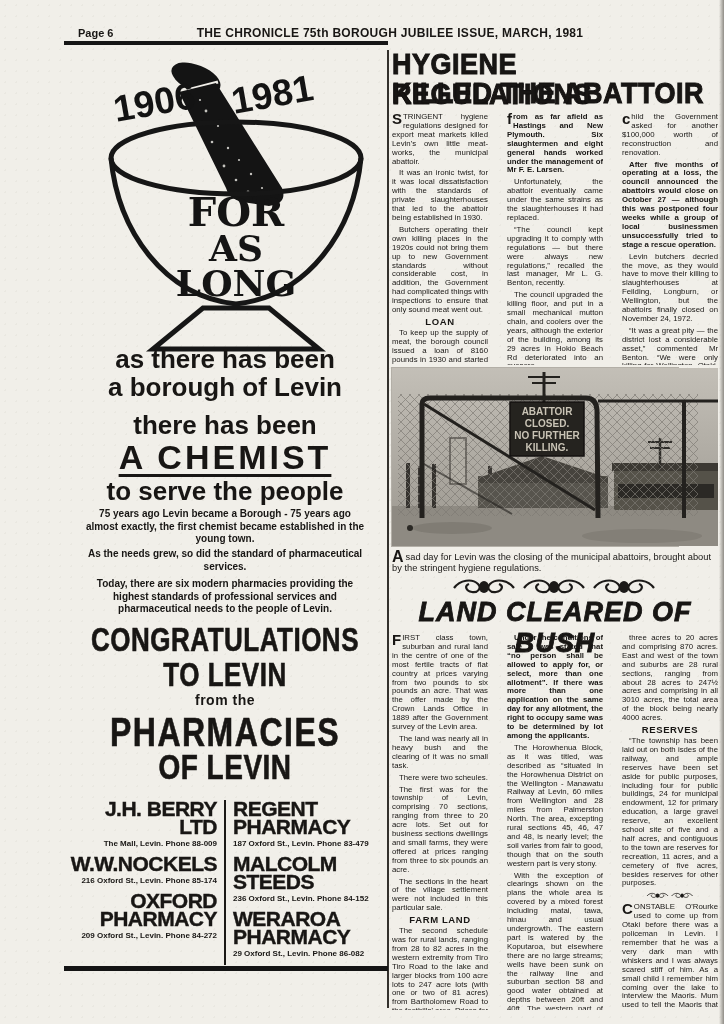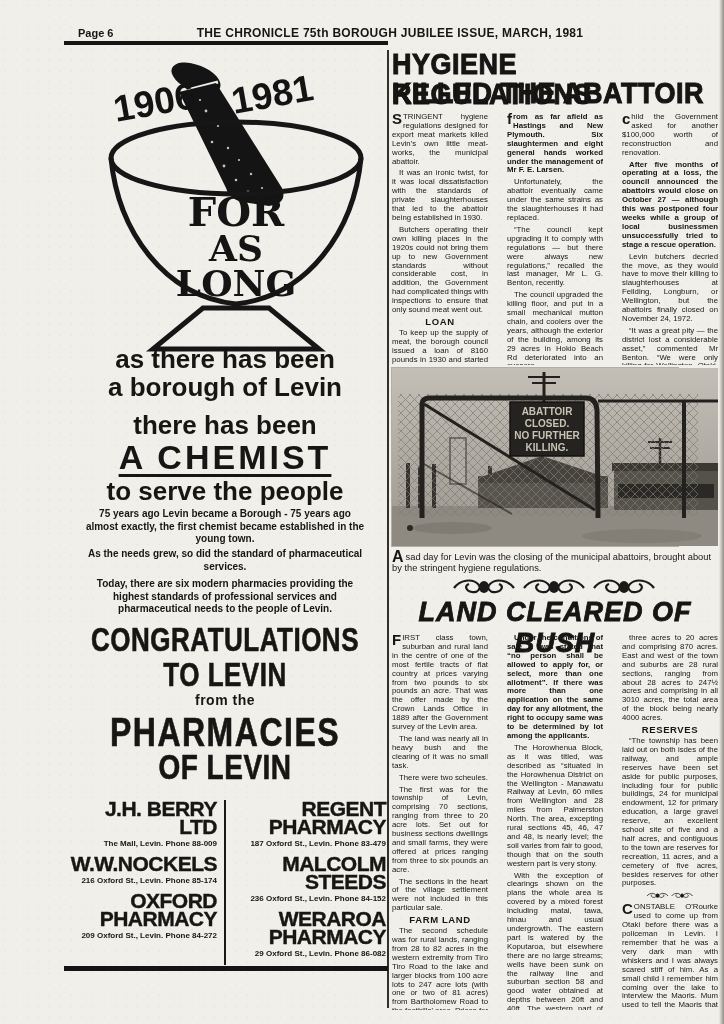--- a/index.html
+++ b/index.html
@@ -26,21 +26,21 @@
   .cg{position:absolute;left:64px;width:322px;text-align:center;font-weight:bold;transform-origin:50% 0;
       -webkit-text-stroke:.5px #181614;letter-spacing:.5px;}
   .c1{top:620px;font-size:26px;transform:scaleY(1.3);}
   .c2{top:655px;font-size:26px;transform:scaleY(1.3);}
   .c3{top:692px;font-size:14px;-webkit-text-stroke:0;}
   .c4{top:710px;font-size:32px;transform:scaleY(1.25);letter-spacing:1.5px;}
   .c5{top:748px;font-size:28px;transform:scaleY(1.25);}
   .pharm-wrap{position:absolute;left:64px;top:800px;width:322px;display:flex;}
   .pharm-col{width:156px;}
   .pharm-col.left{text-align:right;padding-right:7px;}
-  .pharm-col.right{text-align:right;padding-left:7px;}
+  .pharm-col.right{text-align:left;padding-left:7px;}
   .pharm-divider{width:2px;background:#1b1916;}
   .pharm-name{font-size:21px;font-weight:bold;line-height:18px;letter-spacing:-.5px;-webkit-text-stroke:.4px #181614;}
   .pharm-addr{font-size:8px;font-weight:bold;margin:3px 0 7px;}
   .ad-bottom-rule{position:absolute;top:966px;left:64px;width:324px;height:5px;background:#141414;}
   
   .hl{position:absolute;left:392px;width:330px;font-size:27px;font-weight:bold;line-height:27px;
       letter-spacing:.5px;transform:scaleY(1.1);transform-origin:left top;-webkit-text-stroke:.9px #131110;}
   .hl1{top:50px;} .hl2{top:79px;}
   .cols{position:absolute;left:392px;width:326px;display:flex;gap:19px;}
   .h-cols{top:113px;height:252px;}

